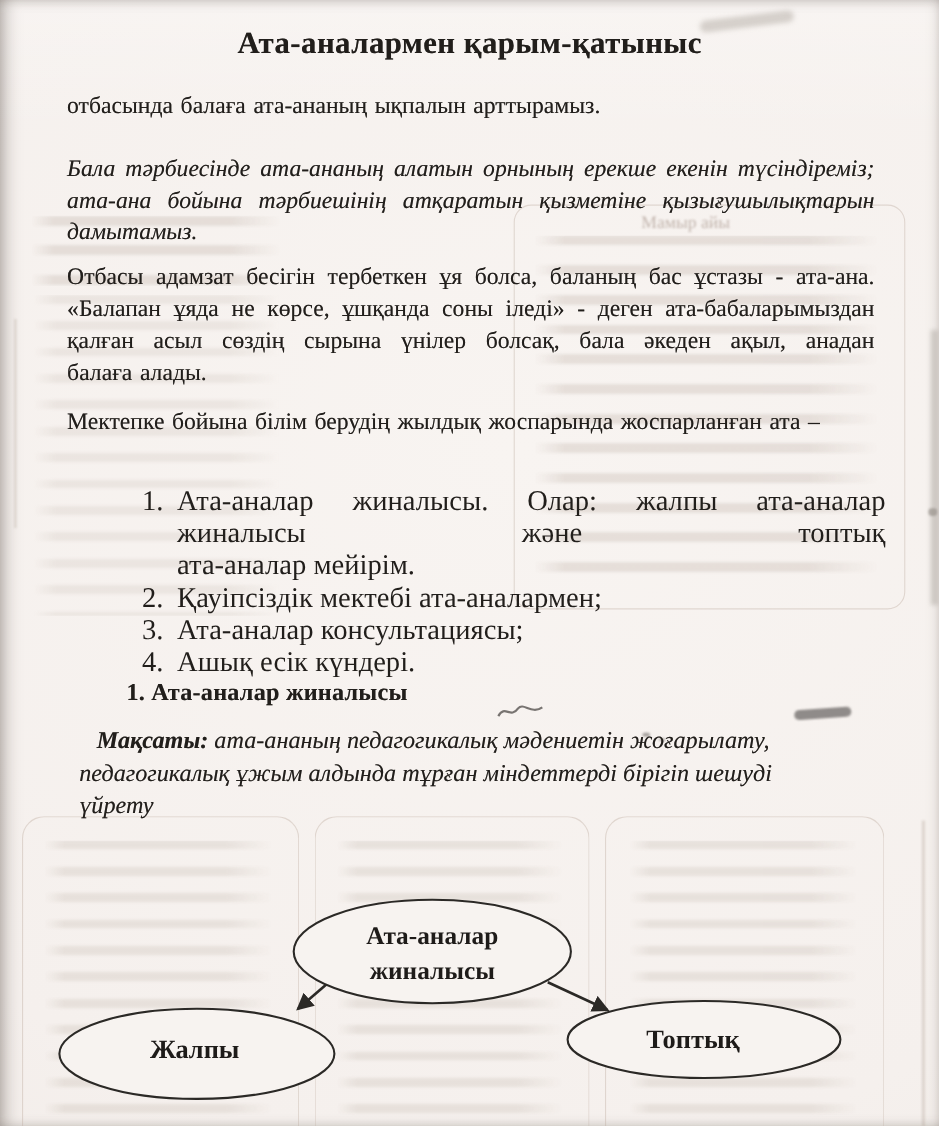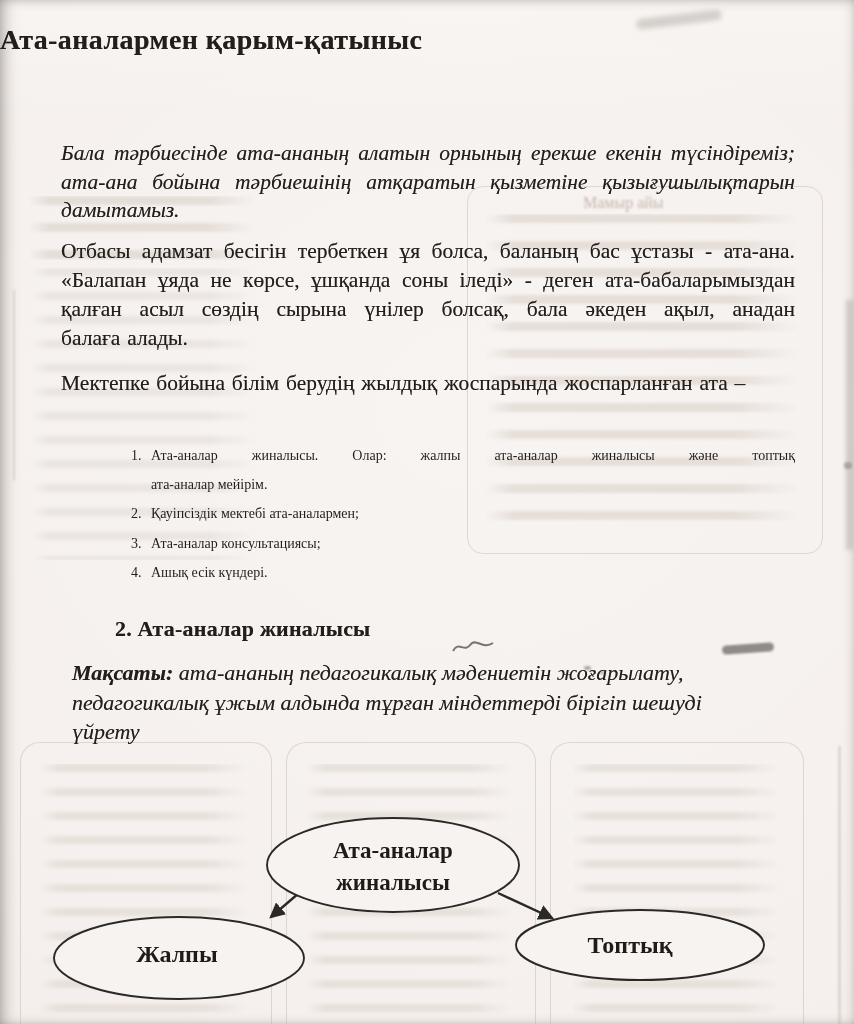--- a/index.html
+++ b/index.html
@@ -28,38 +28,38 @@
   .gfrag{
     font-size:16px;color:rgba(152,132,120,.55);filter:blur(1px);
     font-family:"Liberation Serif","DejaVu Serif",serif;white-space:nowrap;
   }
   .gline-v{background:rgba(170,152,140,.30);filter:blur(1px);}
   
   .smudge{position:absolute;pointer-events:none;}
   
   .txt{position:absolute;z-index:2;}
   .title{
-    left:0;width:100%;
+    left:0;width:100%;text-align:center;
     font-size:28px;font-weight:bold;letter-spacing:.4px;
     text-shadow:0 0 .5px rgba(33,30,27,.65);
   }
   .body-block{left:61px;width:734px;font-size:21.5px;word-spacing:1.5px;
     text-shadow:0 0 .4px rgba(33,30,27,.55);}
   .pline{text-align:justify;text-align-last:justify;}
   .pline:last-child{text-align-last:left;}
-  .plist{left:61px;width:734px;font-size:14px;}
+  .plist{left:71px;width:734px;font-size:26px;}
   .plist ol{margin:0;padding-left:84px;}
   .plist li{padding-left:6px;}
   .plist .pline{text-align:justify;text-align-last:justify;}
   .plist .pline:last-child{text-align-last:left;}
   .sect-head{left:115px;font-size:22px;font-weight:bold;letter-spacing:.2px;
     text-shadow:0 0 .4px rgba(33,30,27,.55);}
   .goal{left:72px;width:712px;font-size:22px;font-style:italic;line-height:29.5px;
     text-shadow:0 0 .4px rgba(33,30,27,.5);}
-  .goal .lbl{font-weight:bold;}
+  .goal .lbl{font-weight:bold;margin-left:16px;}
   
   .diagram{position:absolute;left:0;top:795px;width:854px;height:229px;z-index:3;}
   .diagram text{font-family:"Liberation Serif","DejaVu Serif",serif;font-weight:bold;}
 </style>
 </head>
 <body>
 
 <div class="page">
 
   <div class="ghost gfrag" style="left:60px;top:192px;">&nbsp;</div>
@@ -86,20 +86,21 @@
   </svg>
   <div class="smudge" style="left:722px;top:644px;width:52px;height:9px;background:#767270;border-radius:5px;filter:blur(1.1px);opacity:.8;transform:rotate(-4deg);"></div>
   <div class="smudge" style="left:584px;top:666px;width:7px;height:4px;background:#8a8580;border-radius:50%;filter:blur(.8px);opacity:.7;"></div>
   <div class="smudge" style="left:599px;top:671px;width:6px;height:3px;background:#8a8580;border-radius:50%;filter:blur(.8px);opacity:.6;"></div>
   <div class="smudge" style="left:844px;top:462px;width:8px;height:7px;background:#9a948e;border-radius:3px;filter:blur(1px);opacity:.7;"></div>
   <div class="smudge" style="left:846px;top:300px;width:7px;height:250px;background:rgba(150,142,134,.35);filter:blur(2px);"></div>
 
   <div class="txt title" style="top:24px;">Ата-аналармен қарым-қатыныс</div>
 
   <div class="txt body-block" style="top:82px;line-height:28.5px;">
+    <div class="pline">отбасында балаға ата-ананың ықпалын арттырамыз.</div>
   </div>
   <div class="txt body-block" style="top:139px;line-height:28.5px;font-style:italic;">
     <div class="pline">Бала тәрбиесінде ата-ананың алатын орнының ерекше екенін түсіндіреміз;</div>
     <div class="pline">ата-ана бойына тәрбиешінің  атқаратын қызметіне қызығушылықтарын</div>
     <div class="pline">дамытамыз.</div>
   </div>
   <div class="txt body-block" style="top:237px;line-height:29px;">
     <div class="pline">Отбасы адамзат бесігін тербеткен ұя болса, баланың бас ұстазы - ата-ана.</div>
     <div class="pline">«Балапан ұяда не көрсе, ұшқанда соны іледі» - деген ата-бабаларымыздан</div>
     <div class="pline">қалған асыл сөздің сырына үнілер болсақ, бала әкеден ақыл, анадан</div>
@@ -120,21 +121,21 @@
       </li>
       <li>
         <div class="pline">Ата-аналар консультациясы;</div>
       </li>
       <li>
         <div class="pline">Ашық есік күндері.</div>
       </li>
     </ol>
   </div>
 
-  <div class="txt sect-head" style="top:616px;">2.  Ата-аналар жиналысы</div>
+  <div class="txt sect-head" style="top:616px;">1.  Ата-аналар жиналысы</div>
 
   <div class="txt goal" style="top:658px;">
     <div><span class="lbl">Мақсаты:</span> <span>ата-ананың педагогикалық мәдениетін жоғарылату,</span></div>
     <div>педагогикалық ұжым алдында тұрған міндеттерді бірігіп шешуді</div>
     <div>үйрету</div>
   </div>
 
   <svg class="diagram" viewBox="0 795 854 229">
     <defs>
       <marker id="ah" viewBox="0 0 10 10" refX="8.5" refY="5" markerWidth="6.5" markerHeight="6.5" orient="auto-start-reverse">

